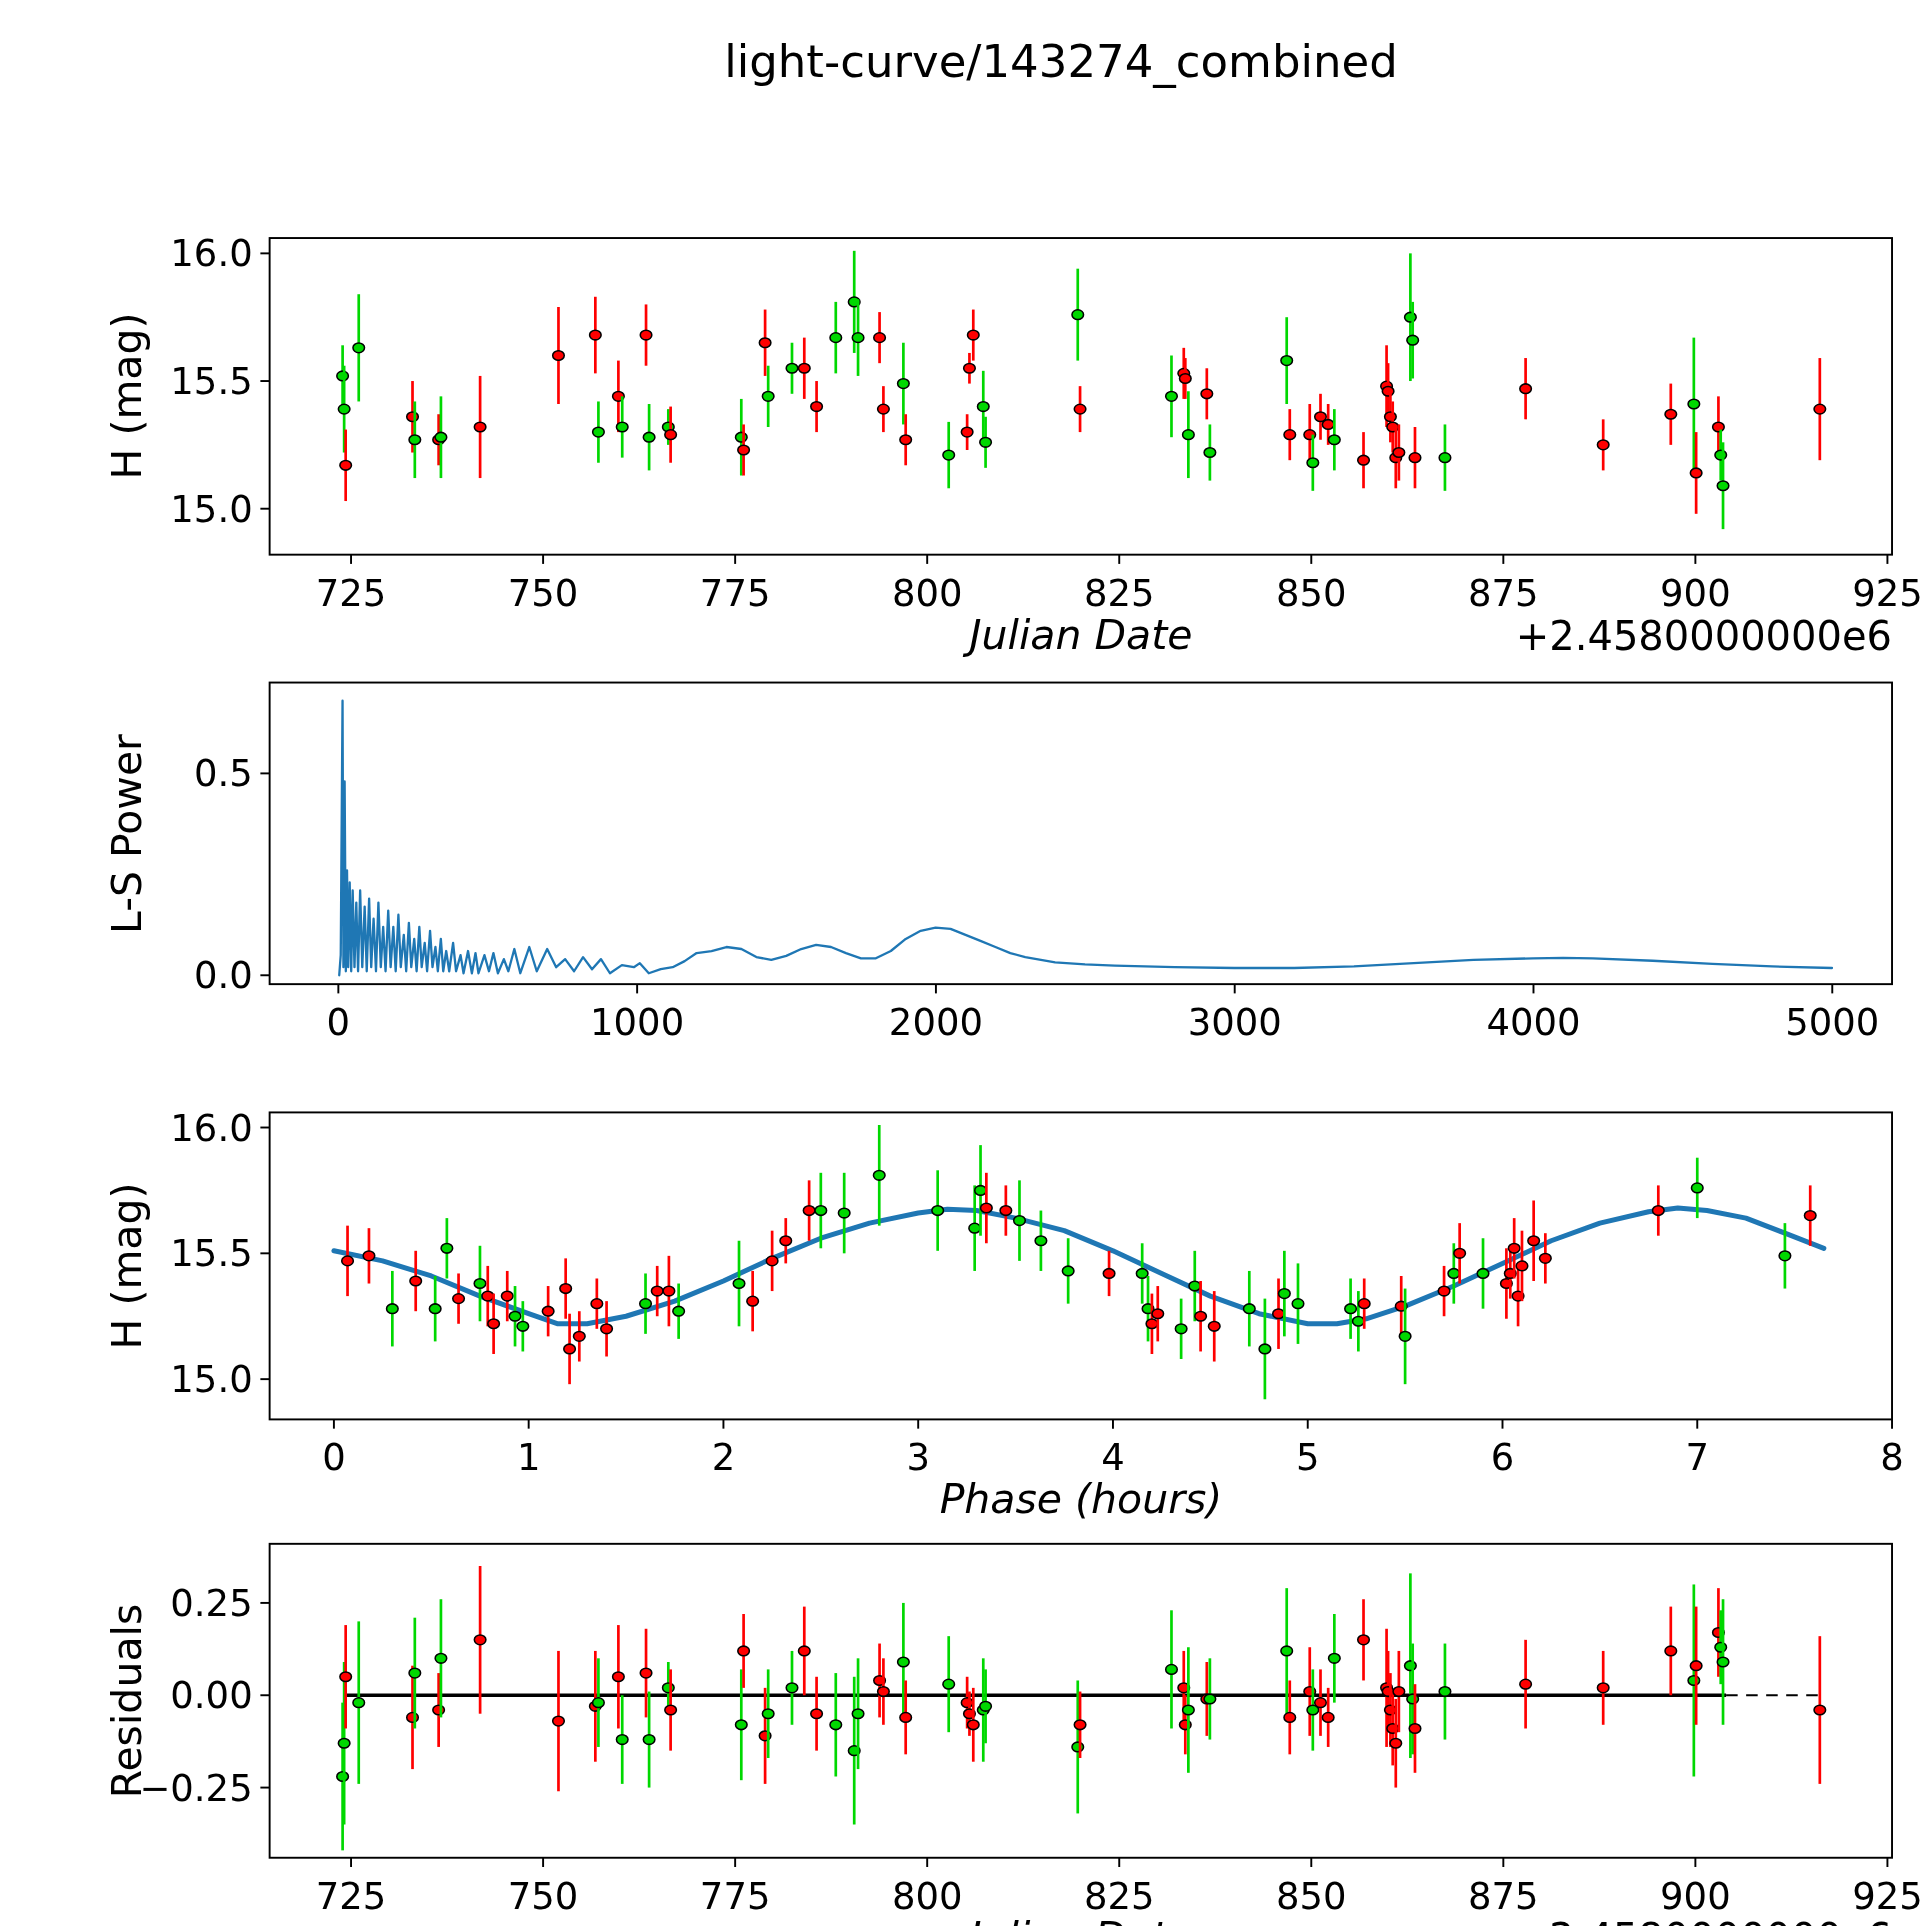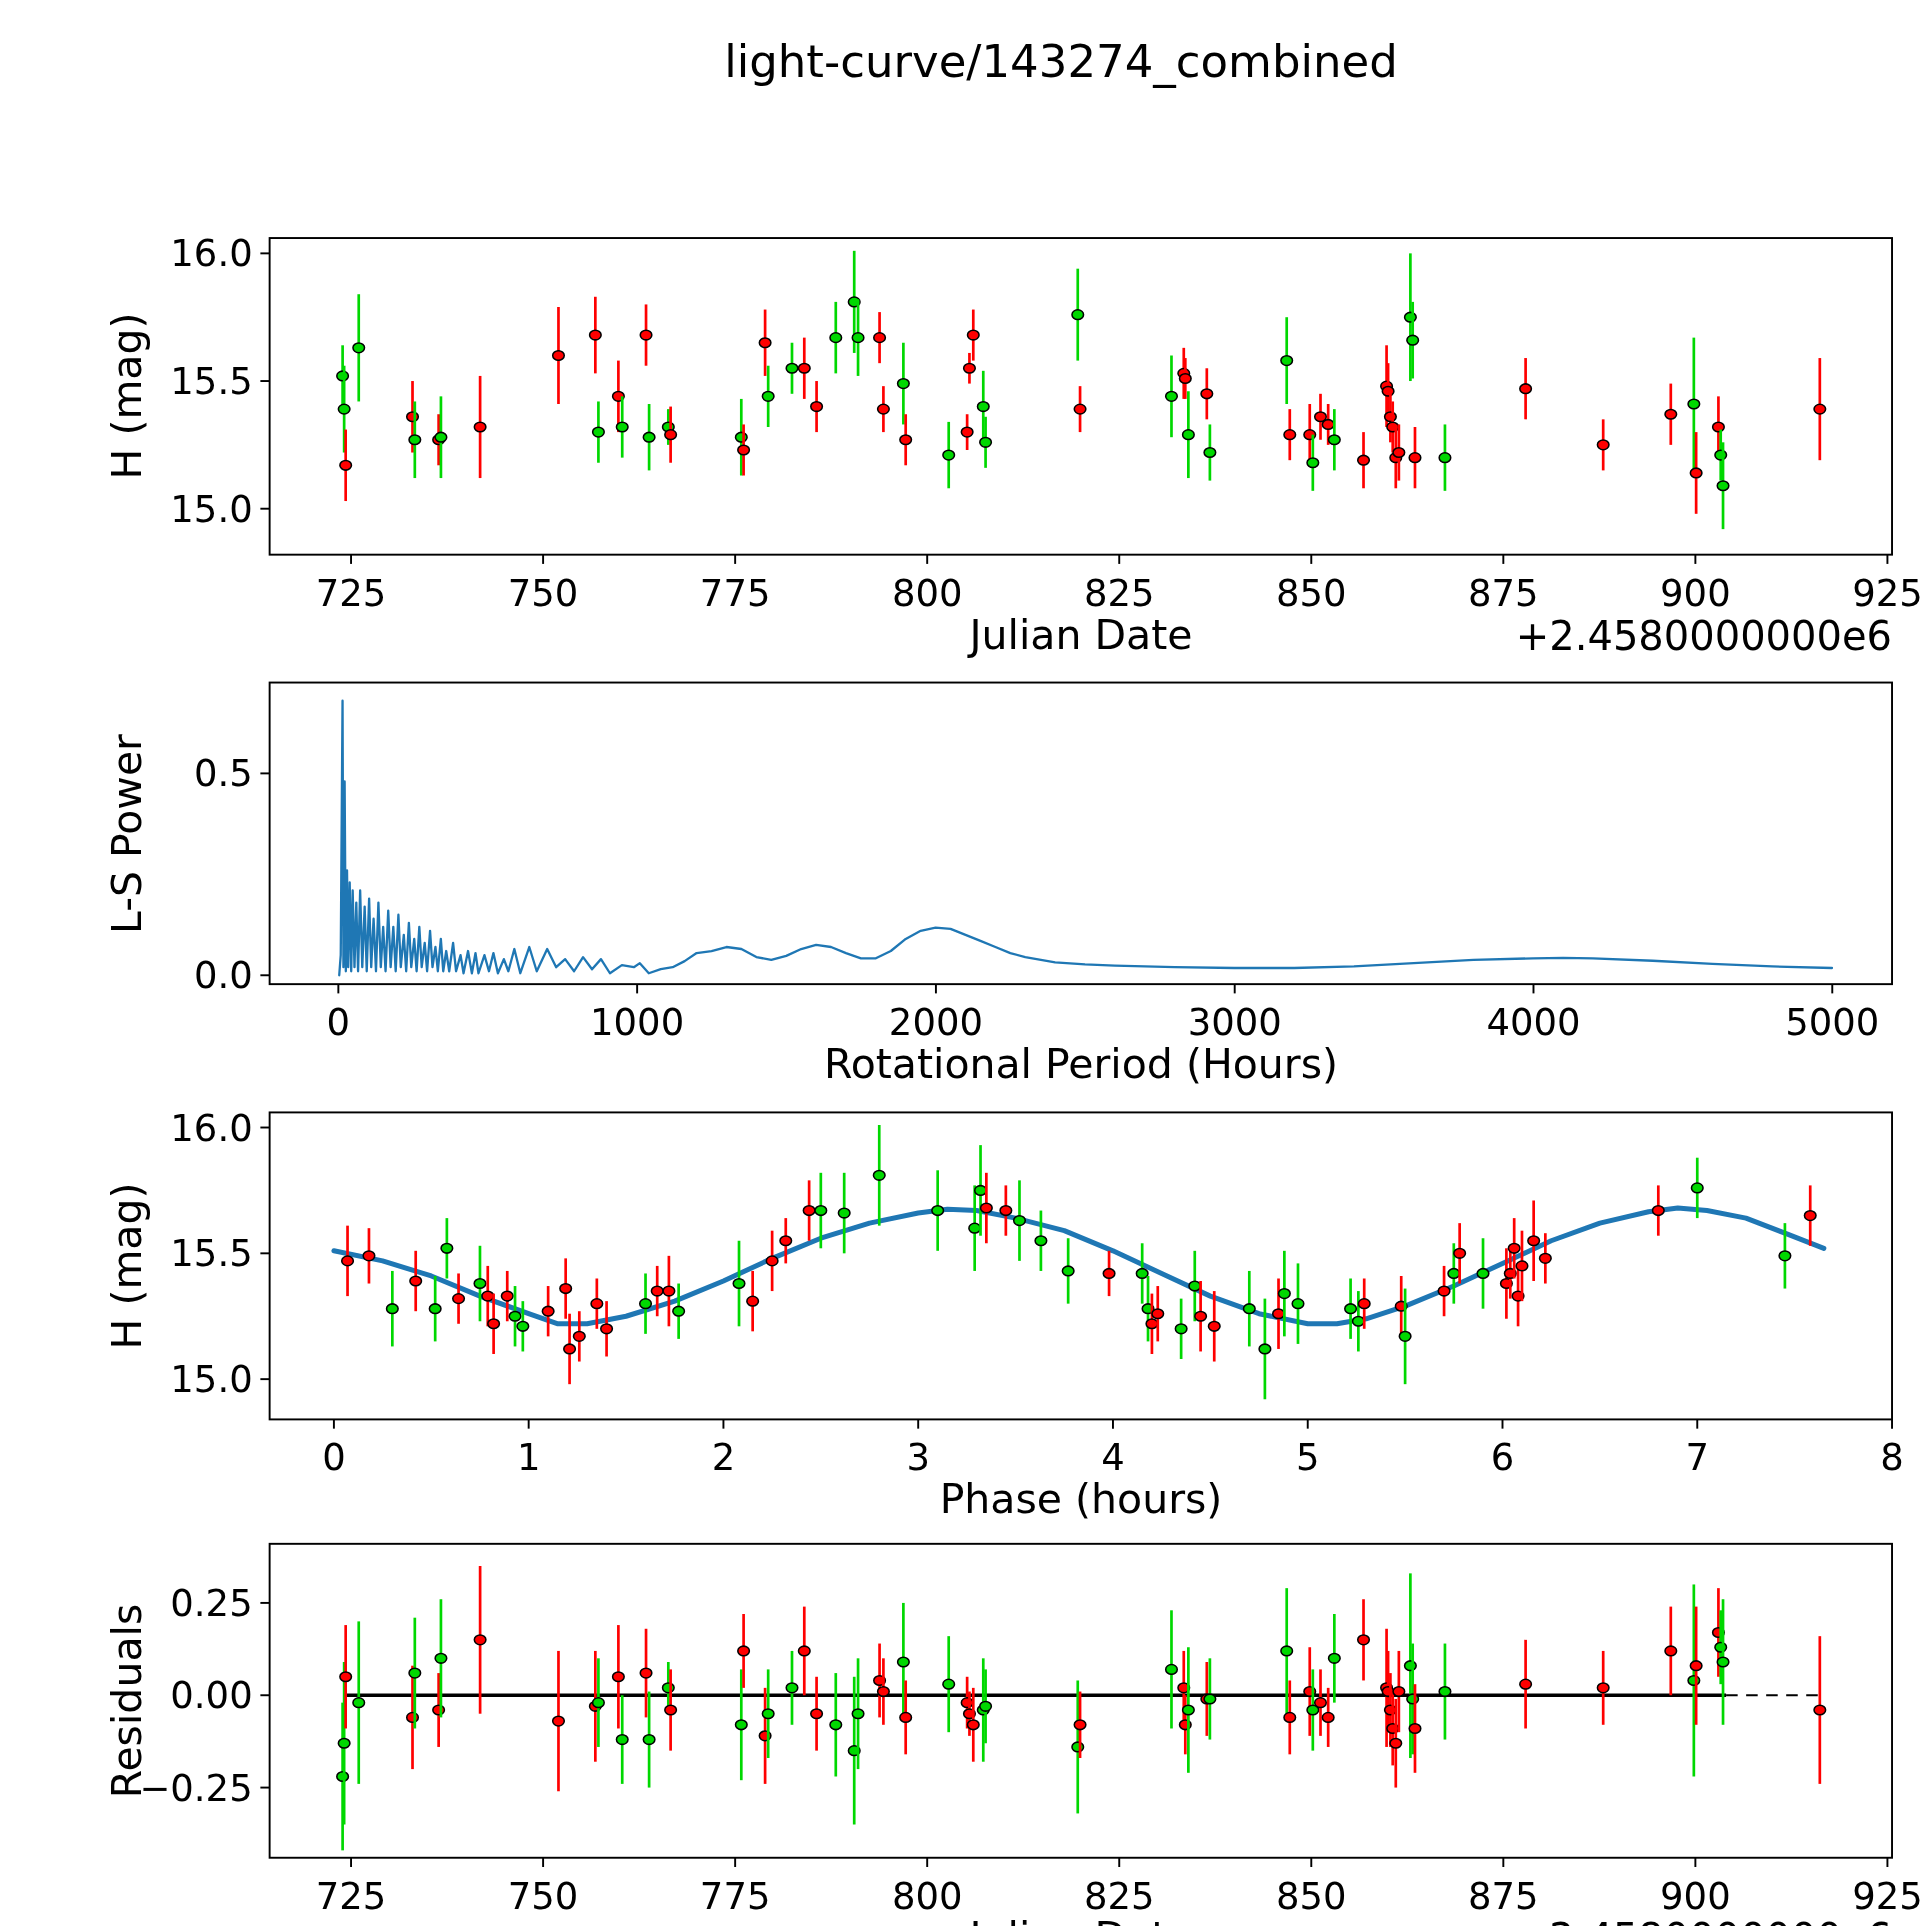--- a/index.html
+++ b/index.html
@@ -1,21 +1,21 @@
 <!DOCTYPE html>
 <html style="font-size:6.2px"><head>
 <meta charset="utf-8">
 <style>
   html,body{margin:0;padding:0;background:#ffffff;width:2080px;height:2080px;overflow:hidden;
             font-family:"DejaVu Sans","Liberation Sans",sans-serif;}
   .fig{position:relative;width:2080px;height:2080px;background:#ffffff;}
   #chart{position:absolute;left:0;top:0;}
   .t{position:absolute;white-space:nowrap;color:#000;}
   .title{left:1061px;top:35px;font-size:45px;transform:translateX(-50%);text-align:right;}
-  .xlab{font-size:41px;transform:translateX(-50%);}
+  .xlab{font-size:41px;transform:translateX(-50%);font-style:italic;}
   .ylab{font-size:41px;transform:translate(-50%,-50%) rotate(-90deg);}
   .ofs{font-size:40px;right:188px;text-align:right;}
   .ann{font-size:41px;}
 </style>
 </head>
 <body>
 
 <div class="fig">
   <svg id="chart" width="2080" height="2080" viewBox="0 0 5400 5400">
       <g>
@@ -562,21 +562,20 @@
       </g>
     </svg>
 
   <div class="t title">light-curve/143274_combined</div>
 
   <div class="t ylab" style="left:127px;top:396px">H (mag)</div>
   <div class="t xlab" style="left:1081px;top:611px">Julian Date</div>
   <div class="t ofs" style="top:613px">+2.4580000000e6</div>
 
   <div class="t ylab" style="left:127px;top:834px">L-S Power</div>
-  <div class="t xlab" style="left:1081px;top:1040px">Rotational Period (Hours)</div>
 
   <div class="t ylab" style="left:127px;top:1266px">H (mag)</div>
   <div class="t xlab" style="left:1081px;top:1475px">Phase (hours)</div>
 
   <div class="t ylab" style="left:127px;top:1701px">Residuals</div>
   <div class="t xlab" style="left:1081px;top:1913px">Julian Date</div>
   <div class="t ofs" style="top:1915px">+2.4580000000e6</div>
 </div>
 
 

